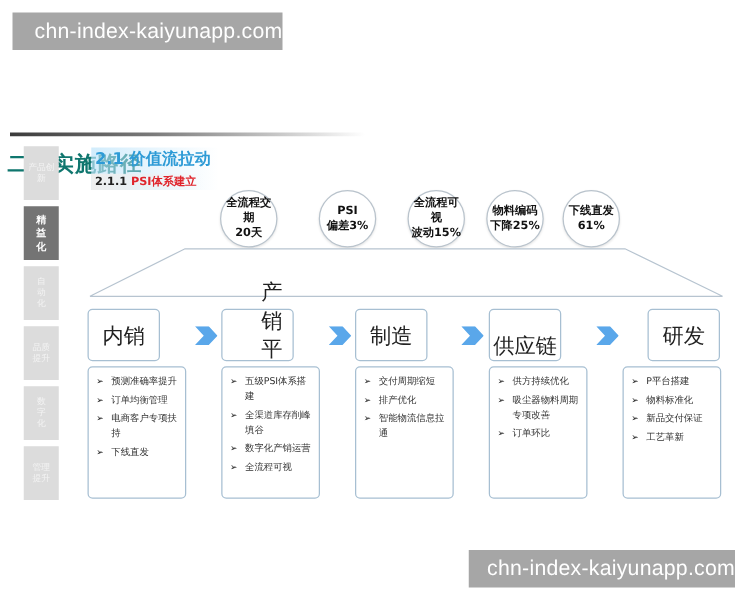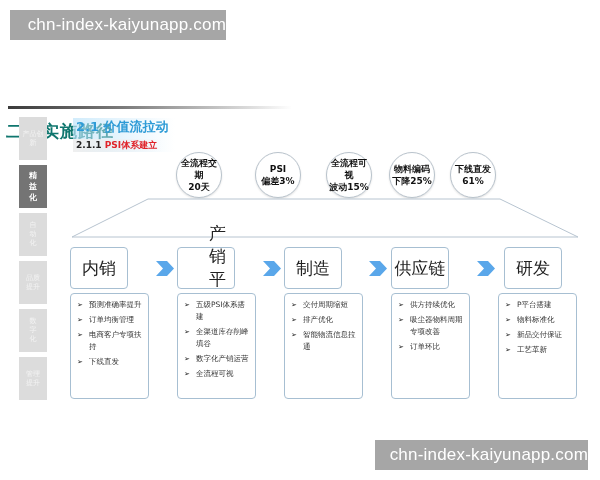--- a/index.html
+++ b/index.html
@@ -144,27 +144,27 @@
 </div>
 <svg class="chev" style="left:263px;" viewBox="0 0 18 15">
   <polygon points="0,0 11,0 18,7.5 11,15 0,15 7,7.5" fill="#5aa7ea"></polygon>
 </svg>
 <div class="stage" style="left:284px;">
   <span>制造</span>
 </div>
 <svg class="chev" style="left:369px;" viewBox="0 0 18 15">
   <polygon points="0,0 11,0 18,7.5 11,15 0,15 7,7.5" fill="#5aa7ea"></polygon>
 </svg>
-<div class="stage" style="left:391px;">
+<div class="stage" style="left:391px;align-items:flex-end;">
   <span>供应链</span>
 </div>
 <svg class="chev" style="left:477px;" viewBox="0 0 18 15">
   <polygon points="0,0 11,0 18,7.5 11,15 0,15 7,7.5" fill="#5aa7ea"></polygon>
 </svg>
-<div class="stage" style="left:504px;">
+<div class="stage" style="left:518px;">
   <span>研发</span>
 </div>
 
 <div class="detail" style="left:70px;">
   <ul>
     <li><span class="bul">➢</span><span>预测准确率提升</span></li>
     <li><span class="bul">➢</span><span>订单均衡管理</span></li>
     <li><span class="bul">➢</span><span>电商客户专项扶持</span></li>
     <li><span class="bul">➢</span><span>下线直发</span></li>
   </ul>

